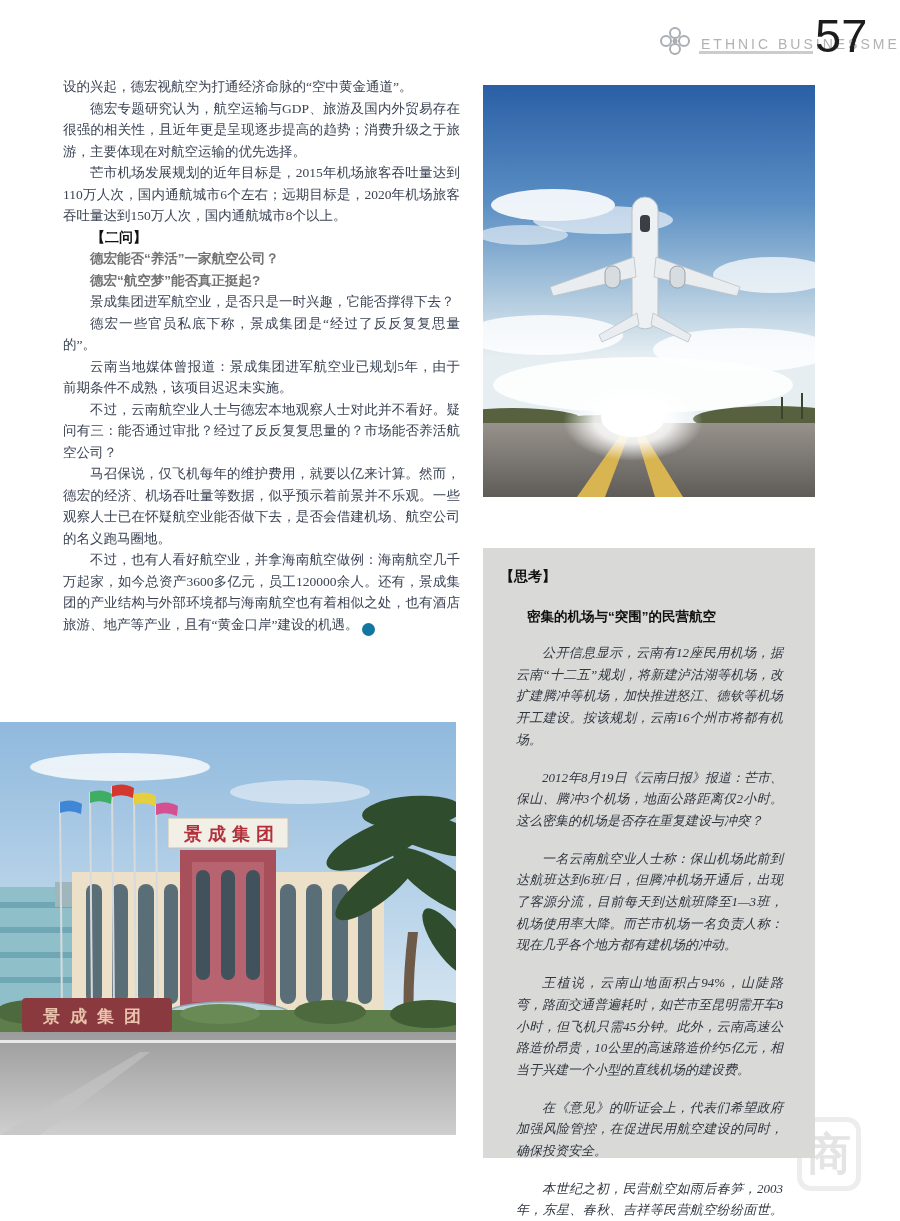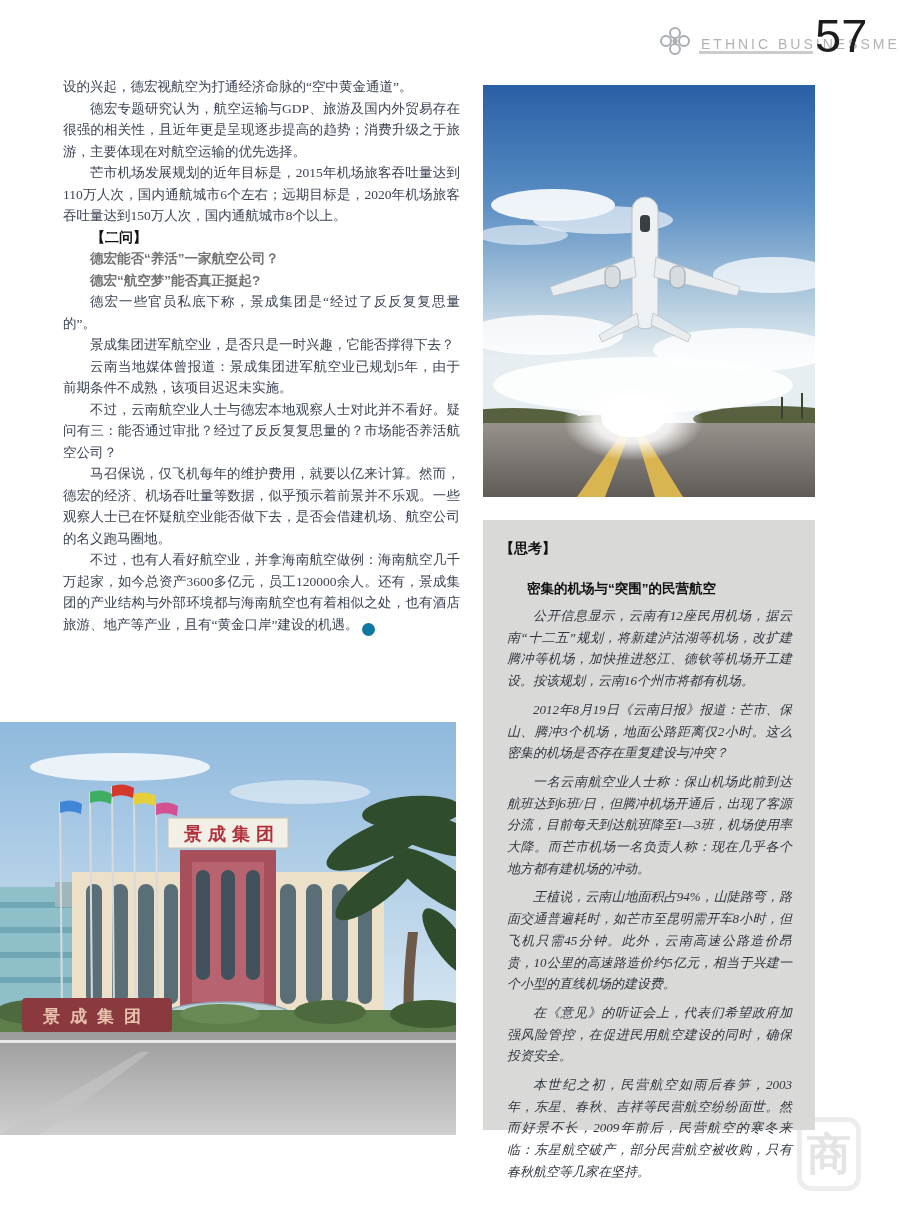--- a/index.html
+++ b/index.html
@@ -41,33 +41,33 @@
     background:#1277a0;color:#ffffff;font-size:7px;line-height:13px;
     text-align:center;vertical-align:-2px;margin-left:4px;
     font-family:"DejaVu Sans",sans-serif;
   }
 
   
   .photo-airplane{position:absolute;left:483px;top:85px;width:332px;height:412px;z-index:2;}
 
   
   .think-box{
-    position:absolute;left:483px;top:520px;width:332px;height:610px;
+    position:absolute;left:483px;top:548px;width:332px;height:610px;
     background:#d9d9d8;box-sizing:border-box;padding:20px 16px 0 17px;z-index:2;
   }
   .think-label{
     font-family:"Liberation Sans",sans-serif;font-weight:bold;font-size:14px;
     color:#111111;margin:0 0 22px 0;
   }
   .think-title{
     font-family:Liberation Sans, sans-serif;font-weight:bold;font-size:13.5px;
     color:#111111;margin:0 0 6px 0;text-indent:2em;
   }
   .think-box p.tb{
-    margin:7px;font-size:13px;line-height:21.7px;color:#30363f;text-indent:2em;
+    margin:16px;font-size:13px;line-height:21.7px;color:#30363f;text-indent:2em;
     text-align:justify;font-style:italic;
   }
 
   
   .photo-building{position:absolute;left:0;top:722px;width:456px;height:413px;z-index:2;}
 
   
   .watermark{
     position:absolute;left:797px;top:1117px;width:64px;height:74px;z-index:1;
     border:5px solid #ededed;border-radius:14px;box-sizing:border-box;
@@ -94,22 +94,22 @@
   <div class="hdr-rule"></div>
   <div class="hdr-page-num">57</div>
 
   <div class="article">
     <p class="no-indent">设的兴起，德宏视航空为打通经济命脉的“空中黄金通道”。</p>
     <p>德宏专题研究认为，航空运输与GDP、旅游及国内外贸易存在很强的相关性，且近年更是呈现逐步提高的趋势；消费升级之于旅游，主要体现在对航空运输的优先选择。</p>
     <p>芒市机场发展规划的近年目标是，2015年机场旅客吞吐量达到110万人次，国内通航城市6个左右；远期目标是，2020年机场旅客吞吐量达到150万人次，国内通航城市8个以上。</p>
     <p class="sec-label">【二问】</p>
     <p class="subhead">德宏能否“养活”一家航空公司？</p>
     <p class="subhead">德宏“航空梦”能否真正挺起?</p>
+    <p>景成集团进军航空业，是否只是一时兴趣，它能否撑得下去？</p>
     <p>德宏一些官员私底下称，景成集团是“经过了反反复复思量的”。</p>
-    <p>景成集团进军航空业，是否只是一时兴趣，它能否撑得下去？</p>
     <p>云南当地媒体曾报道：景成集团进军航空业已规划5年，由于前期条件不成熟，该项目迟迟未实施。</p>
     <p>不过，云南航空业人士与德宏本地观察人士对此并不看好。疑问有三：能否通过审批？经过了反反复复思量的？市场能否养活航空公司？</p>
     <p>马召保说，仅飞机每年的维护费用，就要以亿来计算。然而，德宏的经济、机场吞吐量等数据，似乎预示着前景并不乐观。一些观察人士已在怀疑航空业能否做下去，是否会借建机场、航空公司的名义跑马圈地。</p>
     <p><span>不过，也有人看好航空业，并拿海南航空做例：海南航空几千万起家，如今总资产3600多亿元，员工120000余人。还有，景成集团的产业结构与外部环境都与海南航空也有着相似之处，也有酒店旅游、地产等产业，且有“黄金口岸”建设的机遇。</span><span class="end-icon">▲</span></p>
   </div>
 
   <svg class="photo-airplane" viewBox="0 0 332 412" preserveAspectRatio="none">
     <defs>
       <linearGradient id="sky" x1="0" y1="0" x2="0" y2="1">
         <stop offset="0" stop-color="#2a5fa6"></stop>

